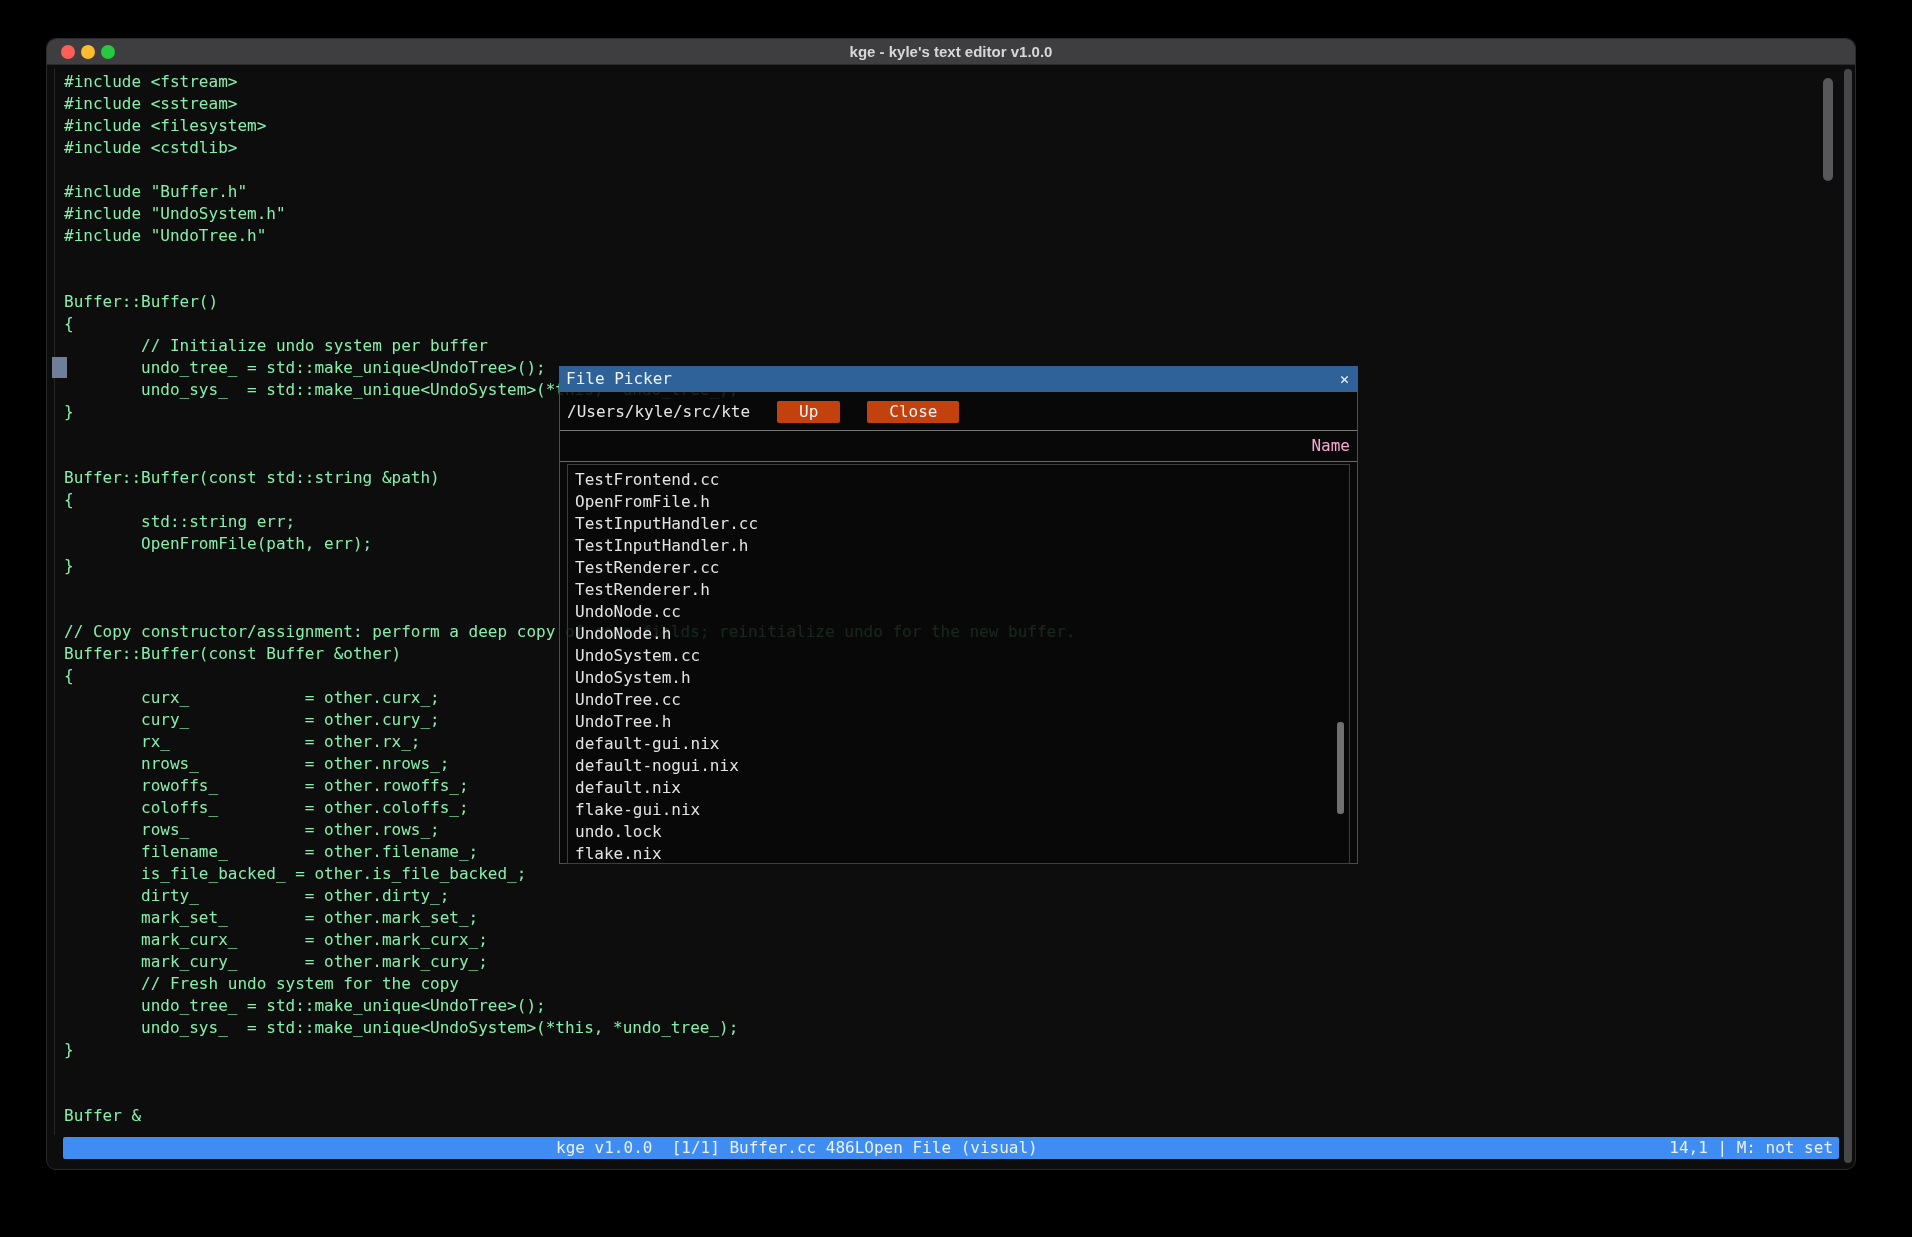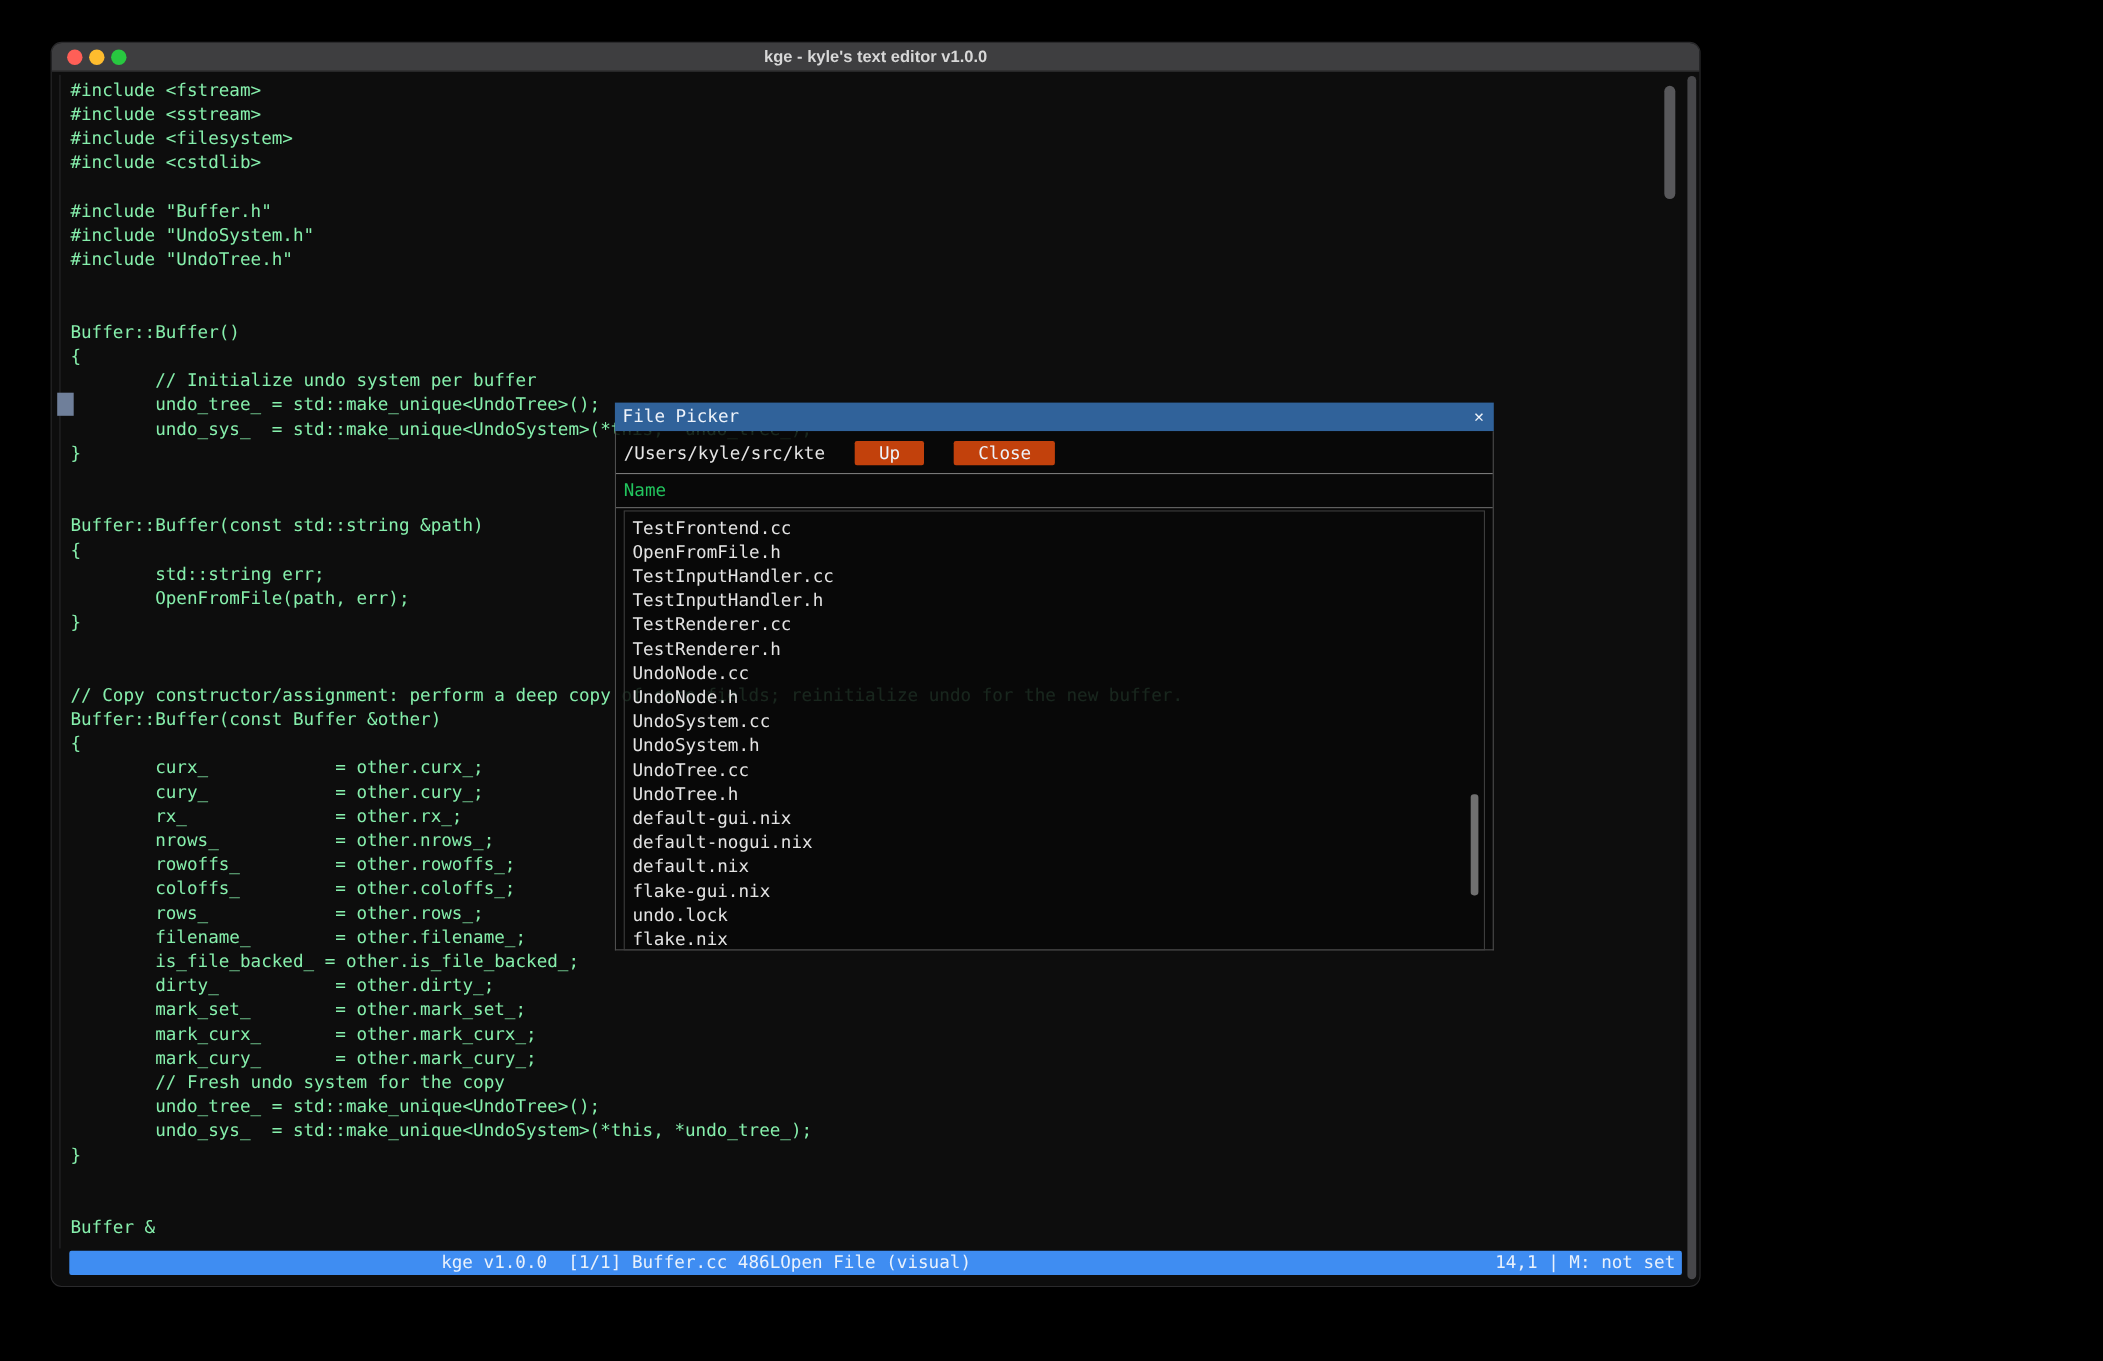--- a/index.html
+++ b/index.html
@@ -1,21 +1,21 @@
 <!DOCTYPE html>
 <html><head>
 <meta charset="utf-8">
 <style>
   * { margin: 0; padding: 0; box-sizing: border-box; }
   html, body { width: 1912px; height: 1237px; background: #000; overflow: hidden;
                font-family: "DejaVu Sans Mono", monospace; }
 
   
   .window {
-    position: absolute; left: 46px; top: 38px; width: 1500px; height: 1132px;
+    position: absolute; left: 46px; top: 38px; width: 1810px; height: 1132px;
     background: #0d0d0d; border: 1px solid #2a2a2c; border-radius: 10px;
     overflow: hidden;
   }
   .titlebar {
     position: absolute; left: 0; top: 0; right: 0; height: 26px;
     background: #3e3e40; border-bottom: 1px solid #2a2a2a;
     display: flex; align-items: center;
   }
   .traffic { display: flex; gap: 6px; padding-left: 14px; position: absolute; left: 0; top: 6px; }
   .light { width: 14px; height: 14px; border-radius: 50%; }
@@ -79,21 +79,21 @@
   }
   .dlg-path-row {
     margin: 9px 7px 0 7px; display: flex; align-items: center; gap: 27px;
     font: 16px/20px "DejaVu Sans Mono", monospace; color: #e6e6e6; white-space: pre;
   }
   .dlg-btn {
     background: #c2410c; color: #eef3fa; border: none; border-radius: 2px;
     font: 16px/20px "DejaVu Sans Mono", monospace; padding: 1px 22px;
   }
   .dlg-divider  { margin-top: 7px; border-top: 1px solid #787878; }
-  .dlg-name     { padding: 5px 7px 5px; font: 16px/20px "DejaVu Sans Mono", monospace; color: #22c55e; }
+  .dlg-name     { padding: 5px 7px 5px; font: 16px/20px "DejaVu Sans Mono", monospace; color: #f9a8d4; text-align: right; }
   .dlg-divider2 { border-top: 1px solid #6a6a6a; }
   .dlg-list {
     position: relative; margin: 2px 7px 0 7px; height: 400px;
     border: 1px solid #3d3d3d; overflow: hidden;
   }
   .dlg-list ul { list-style: none; padding: 4px 0 0 7px; }
   .dlg-list li { height: 22px; font: 16px/22px "DejaVu Sans Mono", monospace; color: #e4e4e4; white-space: pre; }
   .dlg-scroll-thumb {
     position: absolute; right: 5px; top: 257px; width: 7px; height: 92px;
     background: #707070; border-radius: 3px;

